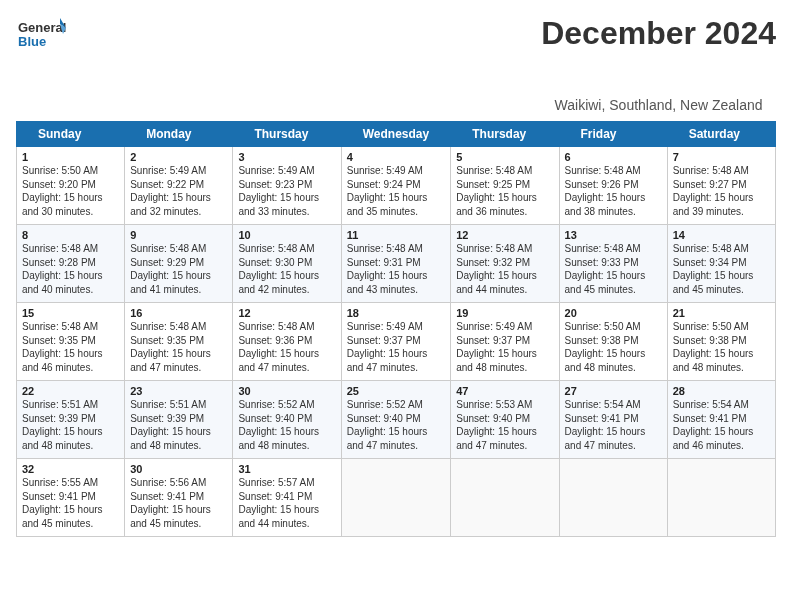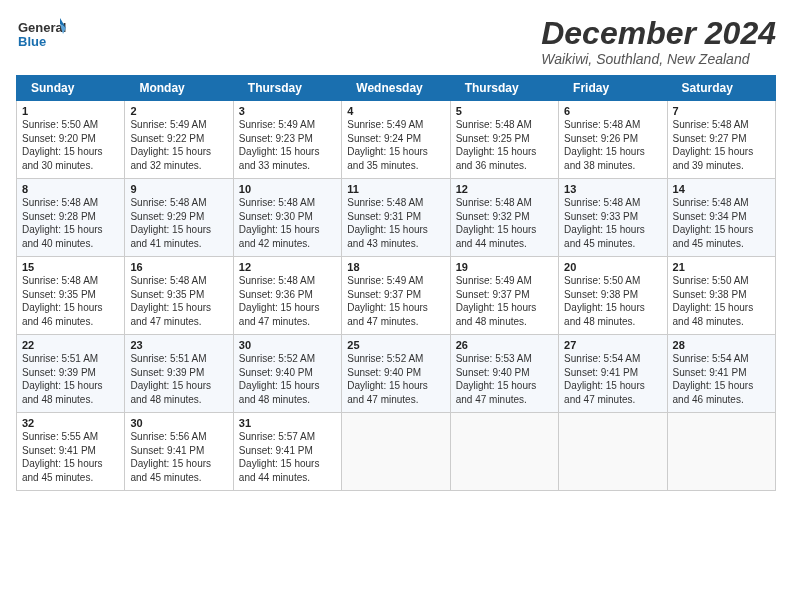--- a/index.html
+++ b/index.html
@@ -20,43 +20,43 @@
       justify-content: space-between;
       align-items: flex-start;
       margin-bottom: 8px;
     }
     .logo {
       display: flex;
       align-items: center;
       gap: 4px;
     }
     .title-area {
-      text-align: left;
-      font-style: italic;
+      text-align: center;
     }
     .month-title {
       font-size: 32px;
       font-weight: bold;
       color: #333;
       line-height: 1.1;
     }
     .subtitle {
       font-size: 14px;
       color: #555;
+      margin-top: 46px;
     }
     .calendar {
       width: 100%;
       border-collapse: collapse;
       font-size: 10px;
     }
     .calendar th {
       background-color: #1a6faf;
       color: #fff;
       text-align: left;
-      padding: 5px 14px;
+      padding: 5px 21px;
       font-size: 12px;
       font-weight: bold;
       border: 1px solid #1a6faf;
     }
     .calendar td {
       vertical-align: top;
       padding: 4px 5px;
       border: 1px solid #ccc;
       width: calc(100% / 7);
       min-height: 75px;
@@ -320,21 +320,21 @@
         </td>
           <td>
           <span class="day-num">25</span>
           <div class="day-info">
             Sunrise: 5:52 AM<br>
             Sunset: 9:40 PM<br>
             Daylight: 15 hours and 47 minutes.
           </div>
         </td>
           <td>
-          <span class="day-num">26</span>
+          <span class="day-num">47</span>
           <div class="day-info">
             Sunrise: 5:53 AM<br>
             Sunset: 9:40 PM<br>
             Daylight: 15 hours and 47 minutes.
           </div>
         </td>
           <td>
           <span class="day-num">27</span>
           <div class="day-info">
             Sunrise: 5:54 AM<br>

